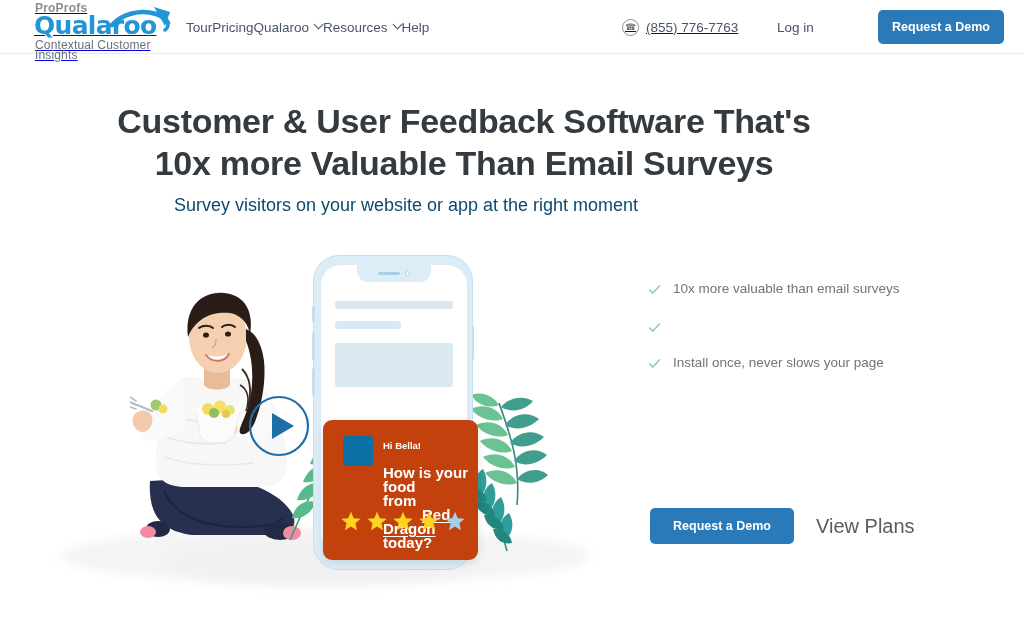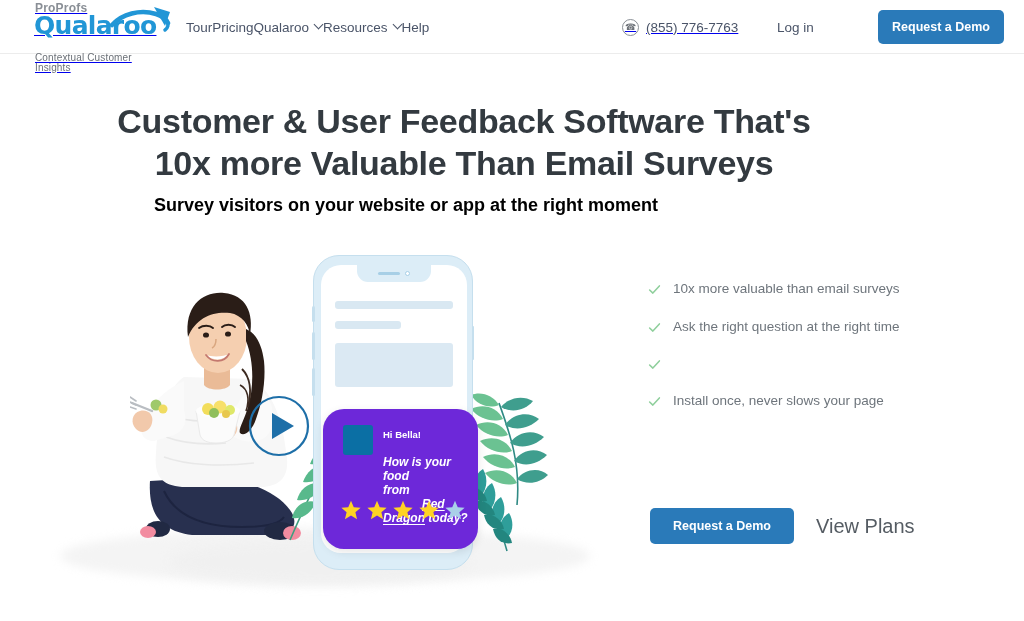--- a/index.html
+++ b/index.html
@@ -23,22 +23,22 @@
     font-size:12px; color:#8a8f96; font-weight:bold;
     letter-spacing:.2px; margin-left:15px; line-height:11px;
   }
   .logo-main-row { position:relative; height:24px; margin-left:14px; }
   .logo-qualaroo {
     font-size:25px; font-weight:bold; color:#2196d6;
     letter-spacing:-.7px; line-height:24px; font-family:"DejaVu Sans", sans-serif;
   }
   .logo-swoosh { position:absolute; left:76px; top:-9px; width:66px; height:28px; }
   .logo-tagline {
-    font-size:10px; color:#6b7077; letter-spacing:.15px;
-    margin-left:15px; margin-top:15px; line-height:10px;
+    font-size:12px; color:#6b7077; letter-spacing:.15px;
+    margin-left:15px; margin-top:2px; line-height:10px;
   }
 
   .nav { position:absolute; left:186px; top:0; height:54px; display:flex; align-items:center; }
   .nav-item {
     font-size:13.5px; color:#4a5468; text-decoration:none;
     display:flex; align-items:center; gap:6px; cursor:pointer; white-space:nowrap;
   }
   .chev { display:inline-block; width:8px; height:8px; position:relative; top:-2px; }
   .chev:after{
     content:""; position:absolute; left:0; top:0;
@@ -69,21 +69,21 @@
   }
 
   
   .hero-title {
     position:absolute; top:100px; left:0; width:928px; text-align:center;
     font-size:34px; font-weight:bold; color:#333a40; line-height:42px;
     letter-spacing:-.3px; font-family:"Liberation Sans", sans-serif;
   }
   .hero-sub {
     position:absolute; top:195px; left:0; width:812px; text-align:center;
-    font-size:18px; color:#000000; font-weight:700;
+    font-size:18px; color:#0c4a6e; font-weight:400;
   }
 
   
   .illus { position:absolute; left:0; top:240px; width:620px; height:360px; }
 
   .floor {
     position:absolute; left:60px; top:288px; width:530px; height:56px;
     background:#f4f4f4; border-radius:50%; filter:blur(5px);
   }
   .floor2 {
@@ -135,29 +135,29 @@
   .phone-side.s1 { top:70px; height:34px; }
   .phone-left {
     position:absolute; left:-2px; width:2.5px; background:#c5dfee; border-radius:2px;
   }
   .phone-left.l1 { top:50px; height:16px; }
   .phone-left.l2 { top:76px; height:28px; }
   .phone-left.l3 { top:112px; height:28px; }
 
   
   .survey-card {
-    position:absolute; left:9px; top:153px; width:155px; height:140px;
-    background:#6d28d9; border-radius:21px; box-shadow:0 3px 10px rgba(0,0,0,.10);
+    position:absolute; left:9px; top:164px; width:155px; height:140px;
+    background:#c2410c; border-radius:9px; box-shadow:0 3px 10px rgba(0,0,0,.10);
     z-index:6;
   }
   .survey-avatar { position:absolute; left:20px; top:16px; width:30px; height:30px; background:#0b6fa4; border-radius:3px; }
   .survey-hi { position:absolute; left:60px; top:20px; font-size:9.5px; color:#fff; font-weight:bold; }
   .survey-q {
     position:absolute; left:60px; top:46px; width:90px;
-    font-size:12px; color:#ffffff; line-height:14px; font-weight:bold;font-style:italic;
+    font-size:15px; color:#ffffff; line-height:14px; font-weight:bold;
   }
   .survey-q u { text-decoration:underline; text-underline-offset:2px;margin-left:39px; }
   .stars { position:absolute; left:17px; top:90px; display:flex; gap:4px; }
   .star { width:22px; height:22px; }
 
   
   .features { position:absolute; left:648px; top:280px; width:320px; }
   .feat-row { display:flex; align-items:flex-start; gap:12px; margin-bottom:20.5px; }
   .feat-check { width:13px; height:13px; flex:0 0 13px; margin-top:3px; }
   .feat-text { font-size:13.5px; color:#6e757c; line-height:17px; white-space:nowrap; }
@@ -398,26 +398,20 @@
     <div class="feat-row">
       <svg class="feat-check" viewBox="0 0 16 16">
           <path d="M2 8.6 L6 12.4 L14 3.6" stroke="#8fcf9c" stroke-width="1.9" fill="none" stroke-linecap="round" stroke-linejoin="round"></path>
         </svg>
       <span class="feat-text">10x more valuable than email surveys</span>
     </div>
     <div class="feat-row">
       <svg class="feat-check" viewBox="0 0 16 16">
           <path d="M2 8.6 L6 12.4 L14 3.6" stroke="#8fcf9c" stroke-width="1.9" fill="none" stroke-linecap="round" stroke-linejoin="round"></path>
         </svg>
-      <span class="feat-text">Ask the right question at the right time</span>
-    </div>
-    <div class="feat-row">
-      <svg class="feat-check" viewBox="0 0 16 16">
-          <path d="M2 8.6 L6 12.4 L14 3.6" stroke="#8fcf9c" stroke-width="1.9" fill="none" stroke-linecap="round" stroke-linejoin="round"></path>
-        </svg>
     </div>
     <div class="feat-row">
       <svg class="feat-check" viewBox="0 0 16 16">
           <path d="M2 8.6 L6 12.4 L14 3.6" stroke="#8fcf9c" stroke-width="1.9" fill="none" stroke-linecap="round" stroke-linejoin="round"></path>
         </svg>
       <span class="feat-text">Install once, never slows your page</span>
     </div>
   </div>
 
   <div class="cta-row">

